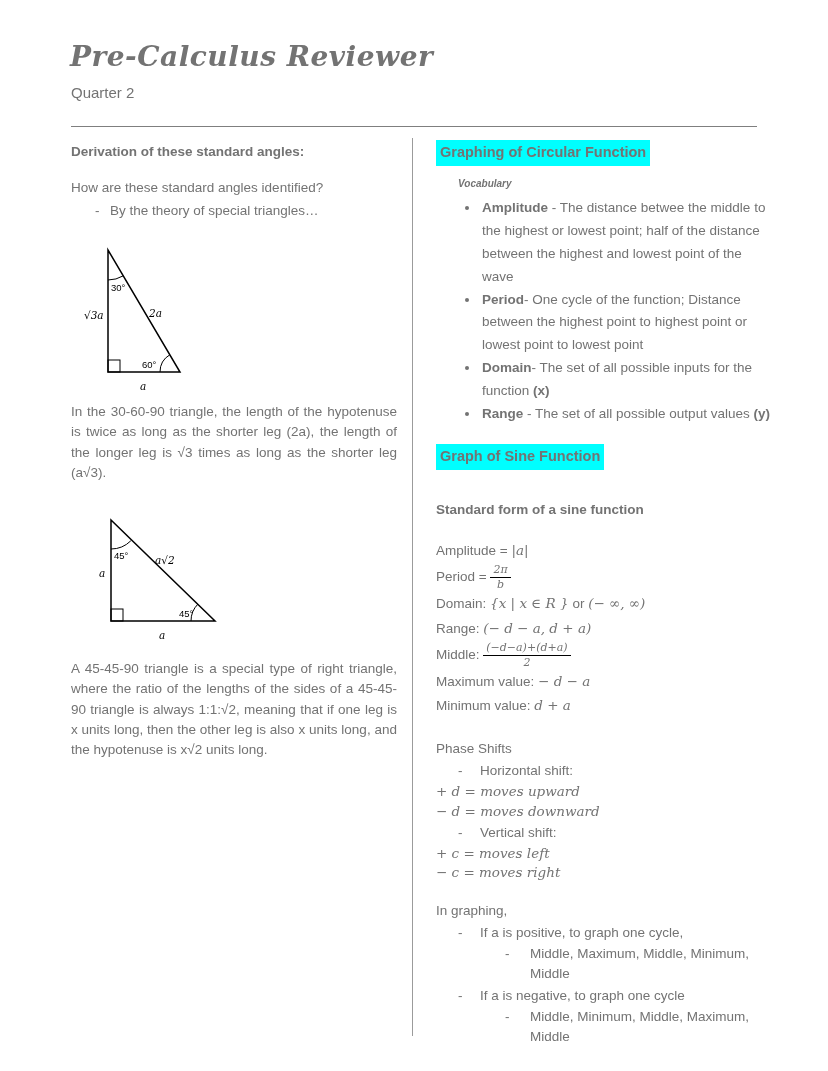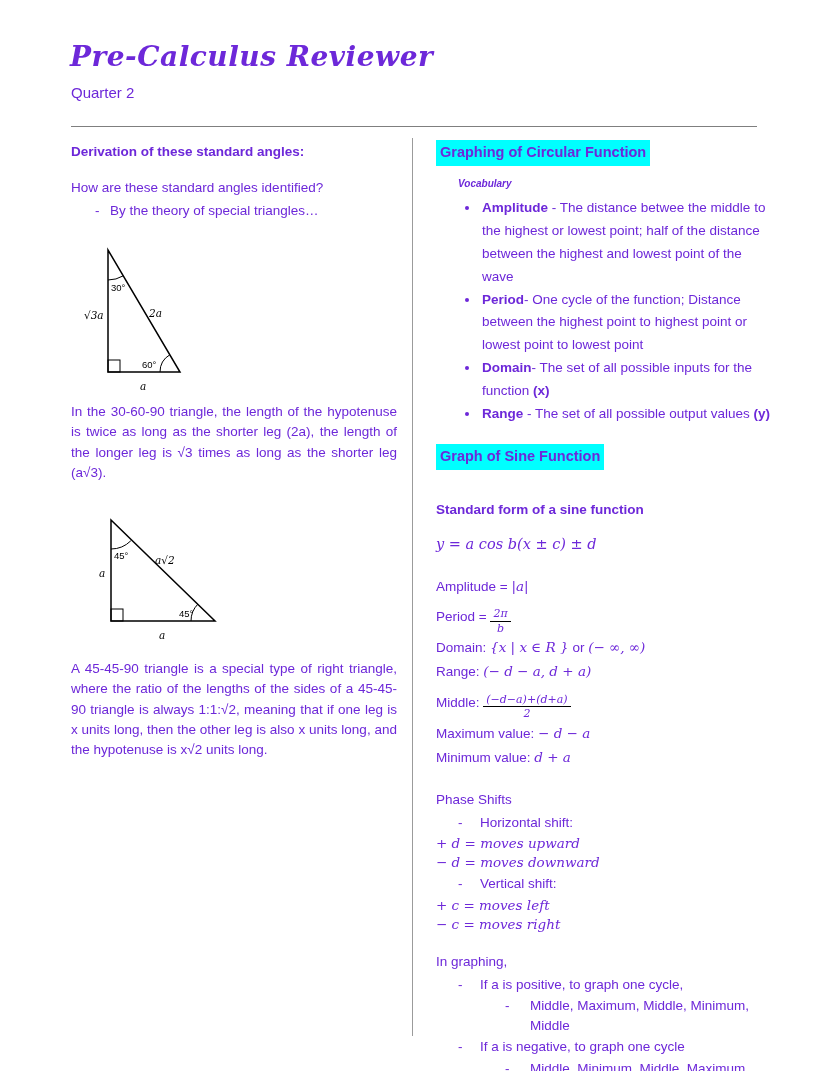--- a/index.html
+++ b/index.html
@@ -1,18 +1,18 @@
 <!DOCTYPE html>
 <html style="--highlight: #00ffff;"><head>
 <meta charset="utf-8">
 <style>
   html,body { margin:0; padding:0; background:#e8e8e8; }
   .page {
     width:828px; height:1071px; background:#ffffff; position:relative;
-    overflow:hidden; color:#6d28d9;
+    overflow:hidden; color:#737373;
     font-family:"Liberation Sans", sans-serif;
     margin:0 auto;
   }
   .script-title {
     position:absolute; left:70px; top:40px;
     font-family:"DejaVu Serif", serif; font-style:italic; font-weight:700;
     font-size:28px; letter-spacing:0.5px;
   }
   .subtitle { position:absolute; left:71px; top:84px; font-size:15px; font-weight:400; }
   .hrule { position:absolute; left:71px; width:686px; top:126px; border-top:1px solid #7f7f7f; }
@@ -47,21 +47,21 @@
   ul.vocab { margin:0; padding-left:44px; line-height:1.7; }
   ul.vocab li { padding-left:2px; }
 
   .sf-label { font-weight:700; margin:22px 0 14px 0; }
   .math { font-family:"DejaVu Serif", serif; font-style:italic; }
   .eq { font-size:14.5px; margin:0 0 2px 0; }
 
   .props { margin-top:20px; }
   .prop { margin-bottom:3px; min-height:20px; }
   .frac { display:inline-block; vertical-align:middle; text-align:center; line-height:1.05; font-size:11px; }
-  .frac .num { display:block; border-bottom:1px solid #000; padding:0 3px 1px;margin-top:8px; }
+  .frac .num { display:block; border-bottom:1px solid #000; padding:0 3px 1px; }
   .frac .den { display:block; padding-top:1px; }
 
   .ps-heading { margin:22px 0 2px 0; }
   .shift-line { line-height:1.42; }
   .graphing-heading { margin:18px 0 2px 0; }
 </style>
 </head>
 <body>
 
 <div class="page">
@@ -115,21 +115,20 @@
     <ul class="vocab">
       <li><span class="b">Amplitude</span><span> - </span><span>The distance betwee the middle to the highest or lowest point; half of the distance between the highest and lowest point of the wave</span><span class="b"></span></li>
       <li><span class="b">Period</span><span>- </span><span>One cycle of the function; Distance between the highest point to highest point or lowest point to lowest point</span><span class="b"></span></li>
       <li><span class="b">Domain</span><span>- </span><span>The set of all possible inputs for the function </span><span class="b">(x)</span></li>
       <li><span class="b">Range</span><span> - </span><span>The set of all possible output values </span><span class="b">(y)</span></li>
     </ul>
 
     <div class="hl hl2">Graph of Sine Function</div>
 
     <div class="sf-label">Standard form of a sine function</div>
-    <div class="math eq">y = a cos b(x ± c) ± d</div>
 
     <div class="props">
       <div class="prop">
         <span>Amplitude =</span>
         <span class="math">|a|</span>
       </div>
       <div class="prop">
         <span>Period =</span>
         <span class="frac math"><span class="num">2π</span><span class="den">b</span></span>
       </div>

